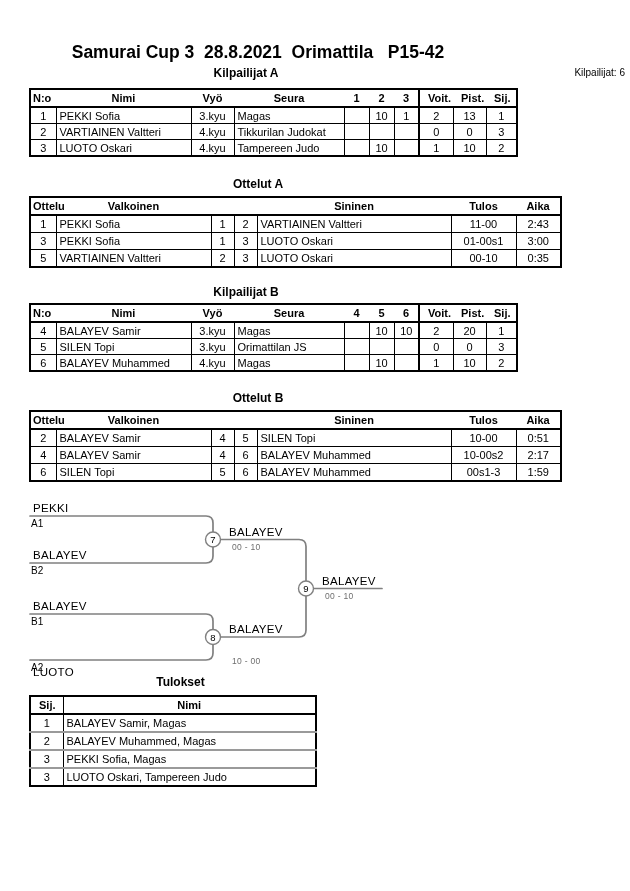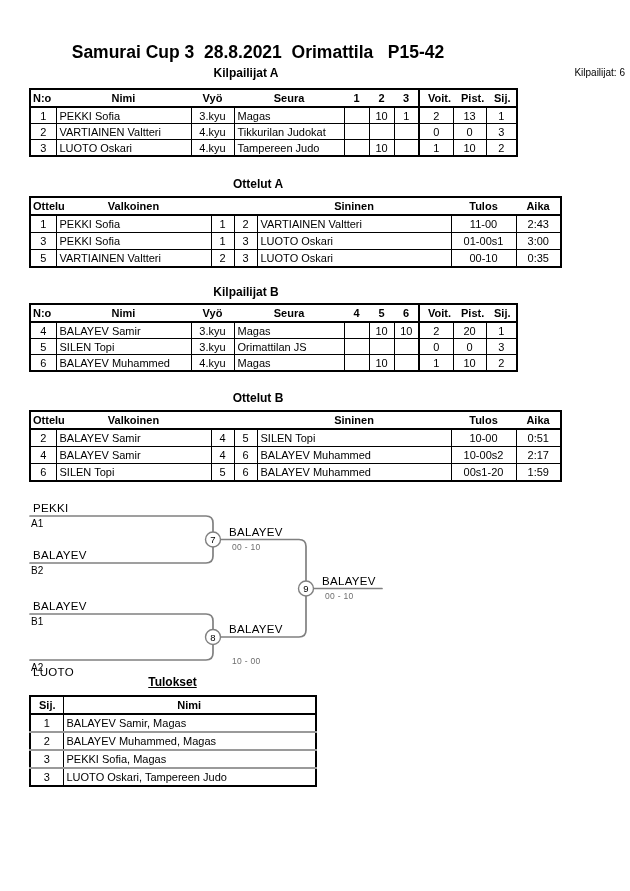--- a/index.html
+++ b/index.html
@@ -274,21 +274,21 @@
       <td class="l">BALAYEV Muhammed</td>
       <td class="c">10-00s2</td>
       <td class="c">2:17</td>
     </tr>
     <tr>
       <td class="c">6</td>
       <td class="l">SILEN Topi</td>
       <td class="c">5</td>
       <td class="c">6</td>
       <td class="l">BALAYEV Muhammed</td>
-      <td class="c">00s1-20</td>
+      <td class="c">00s1-3</td>
       <td class="c">1:59</td>
     </tr>
   </tbody>
 </table>
 
 <div class="abs bracket">
   <svg width="630" height="196" viewBox="0 0 630 196">
     <g fill="none" stroke="#808080" stroke-width="1.7" stroke-linecap="round" stroke-linejoin="round">
       <path d="M30 21 H206 Q213 21 213 28 V61 Q213 68 206 68 H30"></path>
       <path d="M30 119 H206 Q213 119 213 126 V158 Q213 165 206 165 H30"></path>
@@ -316,21 +316,21 @@
   <div class="seed-label" style="left:31px;top:167px;">A2</div>
 
   <div class="winner-name" style="left:229px;top:31px;">BALAYEV</div>
   <div class="score-label" style="left:232px;top:47px;">00 - 10</div>
   <div class="winner-name" style="left:229px;top:128px;">BALAYEV</div>
   <div class="score-label" style="left:232px;top:142px;margin-top:19px;">10 - 00</div>
   <div class="winner-name" style="left:322px;top:80px;">BALAYEV</div>
   <div class="score-label" style="left:325px;top:96px;">00 - 10</div>
 </div>
 
-<div class="abs section-title" style="top:675px;left:0;width:345px;text-decoration:underline;">Tulokset</div>
+<div class="abs section-title" style="top:675px;left:8px;width:345px;">Tulokset</div>
 <table class="abs results" style="top:695px;left:29px;width:286px;">
   <colgroup>
       <col style="width:33px">
       <col style="width:253px">
     </colgroup>
   <thead>
     <tr>
       <th class="c">Sij.</th>
       <th class="c">Nimi</th>
     </tr>

